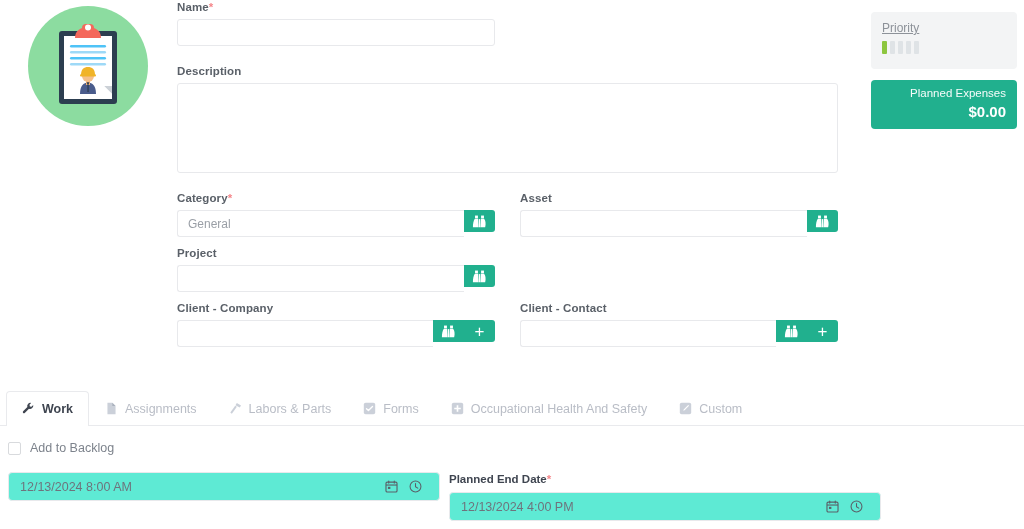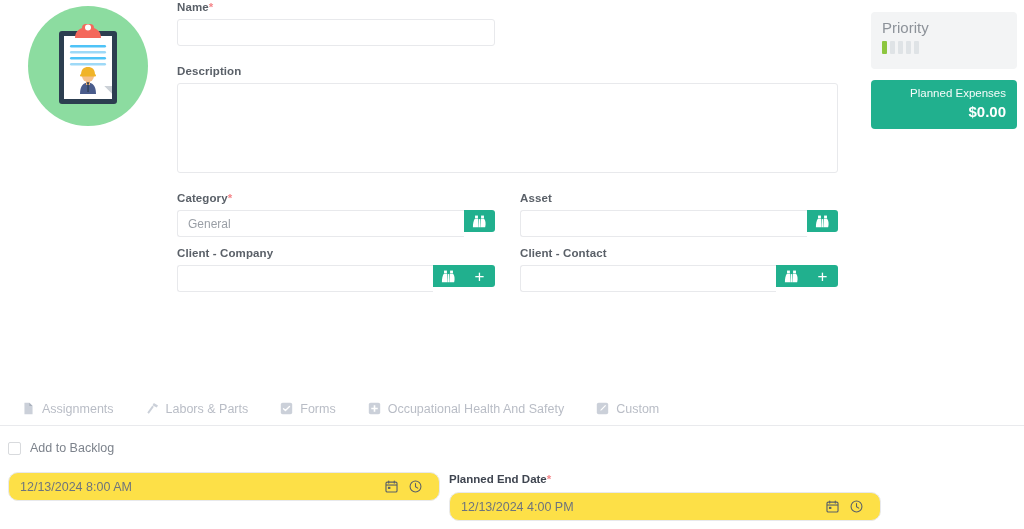--- a/index.html
+++ b/index.html
@@ -51,21 +51,21 @@
   .plus-glyph { color:#fff; font-size:17px; line-height:17px; font-weight:500; }
 
   .mt18 { margin-top: 18px; }
   .mt14 { margin-top: 14px; }
 
   
   .rail { position: absolute; left: 871px; top: 12px; width: 146px; }
   .priority-card {
     background: #f3f4f5; border-radius: 4px; height: 57px; padding: 9px 11px 0 11px;
   }
-  .priority-title { font-size: 15px; color: #8d9299; line-height: 14px; }
+  .priority-title { font-size: 12px; color: #8d9299; line-height: 14px; text-decoration: underline; }
   .pbars { display: flex; gap: 3px; margin-top: 6px; }
   .pbar { width: 5px; height: 13px; background: #dfe3e6; border-radius: 1px; }
   .pbar.on { background: #8DC63F; }
   .expense-card {
     margin-top: 11px; background: #21B08E; border-radius: 4px;
     height: 49px; padding: 6px 11px 0 0; text-align: right; color: #fff;
   }
   .exp-label { font-size: 11.5px; line-height: 15px; opacity: .96; }
   .exp-value { font-size: 15px; font-weight: bold; line-height: 20px; margin-top: 1px; }
 
@@ -96,22 +96,22 @@
   .chk-row { display: flex; align-items: center; gap: 9px; height: 20px; }
   .chkbox {
     width: 13px; height: 13px; border: 1px solid #d8dadd; border-radius: 2px; background: #fff;
   }
   .chk-label { font-size: 12.5px; color: #7d838c; }
   .date-grid { display: flex; gap: 0; margin-top: 14px; }
   .date-col { width: 432px; }
   .date-col.second { margin-left: 9px; }
   .date-label { font-size: 11.5px; font-weight: bold; color: #3f4550; margin-bottom: 6px; line-height:14px;}
   .date-box {
-    border: 1px solid #e8e9ec; border-radius: 10px; height: 29px;
-    display: flex; align-items: center; padding: 0 17px 0 11px; background:#fde047;
+    border: 1px solid #e8e9ec; border-radius: 4px; height: 29px;
+    display: flex; align-items: center; padding: 0 17px 0 11px; background:#5eead4;
   }
   .date-val { flex: 1; font-size: 12.5px; color: #6e747d; }
   .date-icons { display: flex; align-items: center; gap: 11px; }
   .date-icons svg { display:block; }
 </style>
 </head>
 <body>
 
 <div class="page">
 
@@ -177,20 +177,37 @@
               <path d="M9.7 0.6h3.1v3.0H9.7z" fill="#fff"></path>
               <path d="M3.0 4.0h3.5l0.6 9.2H0.9C0.9 9.0 1.6 5.8 3.0 4.0z" fill="#fff"></path>
               <path d="M13.0 4.0H9.5l-0.6 9.2h5.2C15.1 9.0 14.4 5.8 13.0 4.0z" fill="#fff"></path>
               <path d="M7.25 4.4h1.5v8.8h-1.5z" fill="#fff"></path>
             </svg>
           </div>
         </div>
       </div>
     </div>
 
+    <div class="row mt14">
+      <div class="col">
+        <div class="field-label">Project</div>
+        <div class="combo">
+          <div class="input-box"></div>
+          <div class="gbtn single">
+            <svg width="15" height="13" viewBox="0 0 16 14">
+              <path d="M3.2 0.6h3.1v3.0H3.2z" fill="#fff"></path>
+              <path d="M9.7 0.6h3.1v3.0H9.7z" fill="#fff"></path>
+              <path d="M3.0 4.0h3.5l0.6 9.2H0.9C0.9 9.0 1.6 5.8 3.0 4.0z" fill="#fff"></path>
+              <path d="M13.0 4.0H9.5l-0.6 9.2h5.2C15.1 9.0 14.4 5.8 13.0 4.0z" fill="#fff"></path>
+              <path d="M7.25 4.4h1.5v8.8h-1.5z" fill="#fff"></path>
+            </svg>
+          </div>
+        </div>
+      </div>
+    </div>
 
     <div class="row mt14">
       <div class="col">
         <div class="field-label">Client - Company</div>
         <div class="combo">
           <div class="input-box"></div>
           <div class="gbtn">
             <svg width="15" height="13" viewBox="0 0 16 14">
               <path d="M3.2 0.6h3.1v3.0H3.2z" fill="#fff"></path>
               <path d="M9.7 0.6h3.1v3.0H9.7z" fill="#fff"></path>
@@ -238,20 +255,26 @@
       </div>
     </div>
     <div class="expense-card">
       <div class="exp-label">Planned Expenses</div>
       <div class="exp-value">$0.00</div>
     </div>
   </div>
 
   <div class="tabstrip">
 
+    <div class="tab active">
+      <svg width="13" height="13" viewBox="0 0 16 16">
+        <path d="M11.2 1.1a4 4 0 0 0-4.6 5.2L1.4 11.5a1.4 1.4 0 0 0 2 2l5.2-5.2a4 4 0 0 0 5.2-4.6l-2.2 2.2-1.9-0.5-0.5-1.9z" fill="#3f4550"></path>
+      </svg>
+      <span>Work</span>
+    </div>
 
     <div class="tab">
       <svg width="13" height="13" viewBox="0 0 16 16">
         <path d="M3 1h6l4 4v10H3z" fill="#cbd0d9"></path>
         <path d="M9 1l4 4H9z" fill="#aab1bd"></path>
       </svg>
       <span>Assignments</span>
     </div>
 
     <div class="tab">

